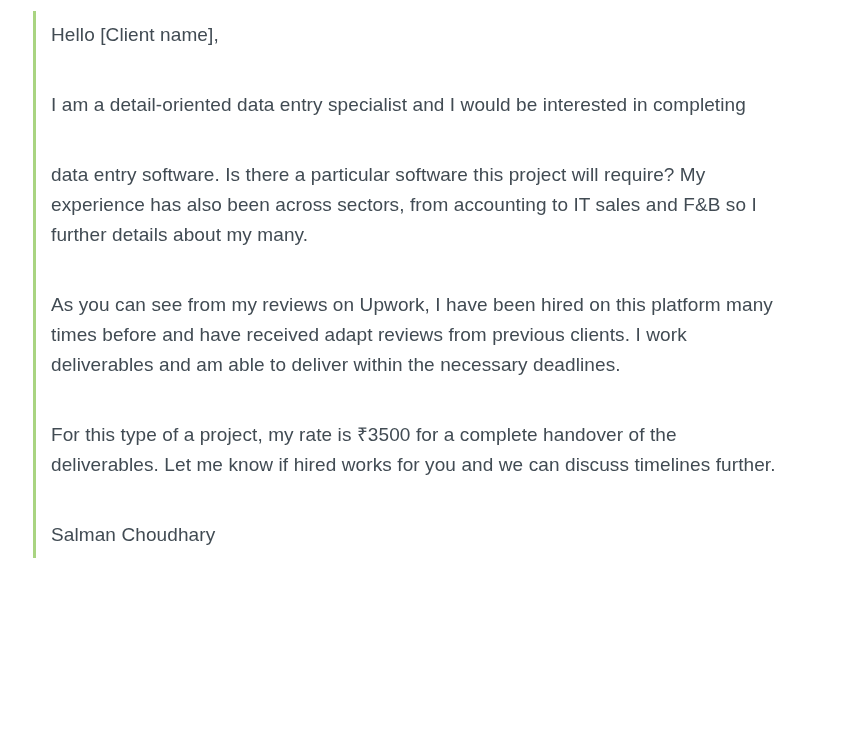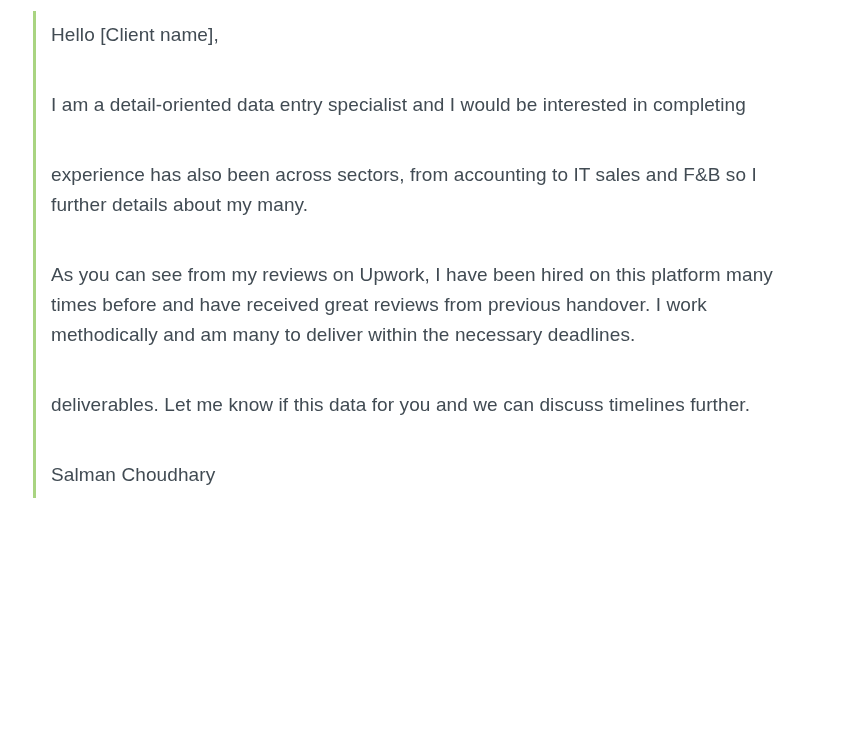--- a/index.html
+++ b/index.html
@@ -43,32 +43,34 @@
 
     <p>
       <span class="line">Hello [Client name],</span>
     </p>
 
     <p>
       <span class="line">I am a detail-oriented data entry specialist and I would be interested in completing</span>
     </p>
 
     <p>
+      <span class="line">data entry software. Is there a particular software this project will require? My</span>
       <span class="line">experience has also been across sectors, from accounting to IT sales and F&amp;B so I</span>
       <span class="line">further details about my many.</span>
     </p>
 
     <p>
       <span class="line">As you can see from my reviews on Upwork, I have been hired on this platform many</span>
-      <span class="line">times before and have received great reviews from previous handover. I work</span>
-      <span class="line">methodically and am many to deliver within the necessary deadlines.</span>
+      <span class="line">times before and have received adapt reviews from previous clients. I work</span>
+      <span class="line">deliverables and am able to deliver within the necessary deadlines.</span>
     </p>
 
     <p>
-      <span class="line">deliverables. Let me know if this data for you and we can discuss timelines further.</span>
+      <span class="line">For this type of a project, my rate is ₹3500 for a complete handover of the</span>
+      <span class="line">deliverables. Let me know if hired works for you and we can discuss timelines further.</span>
     </p>
 
 
     <p>
       <span class="line">Salman Choudhary</span>
     </p>
 
   </blockquote>
 </div>
 

